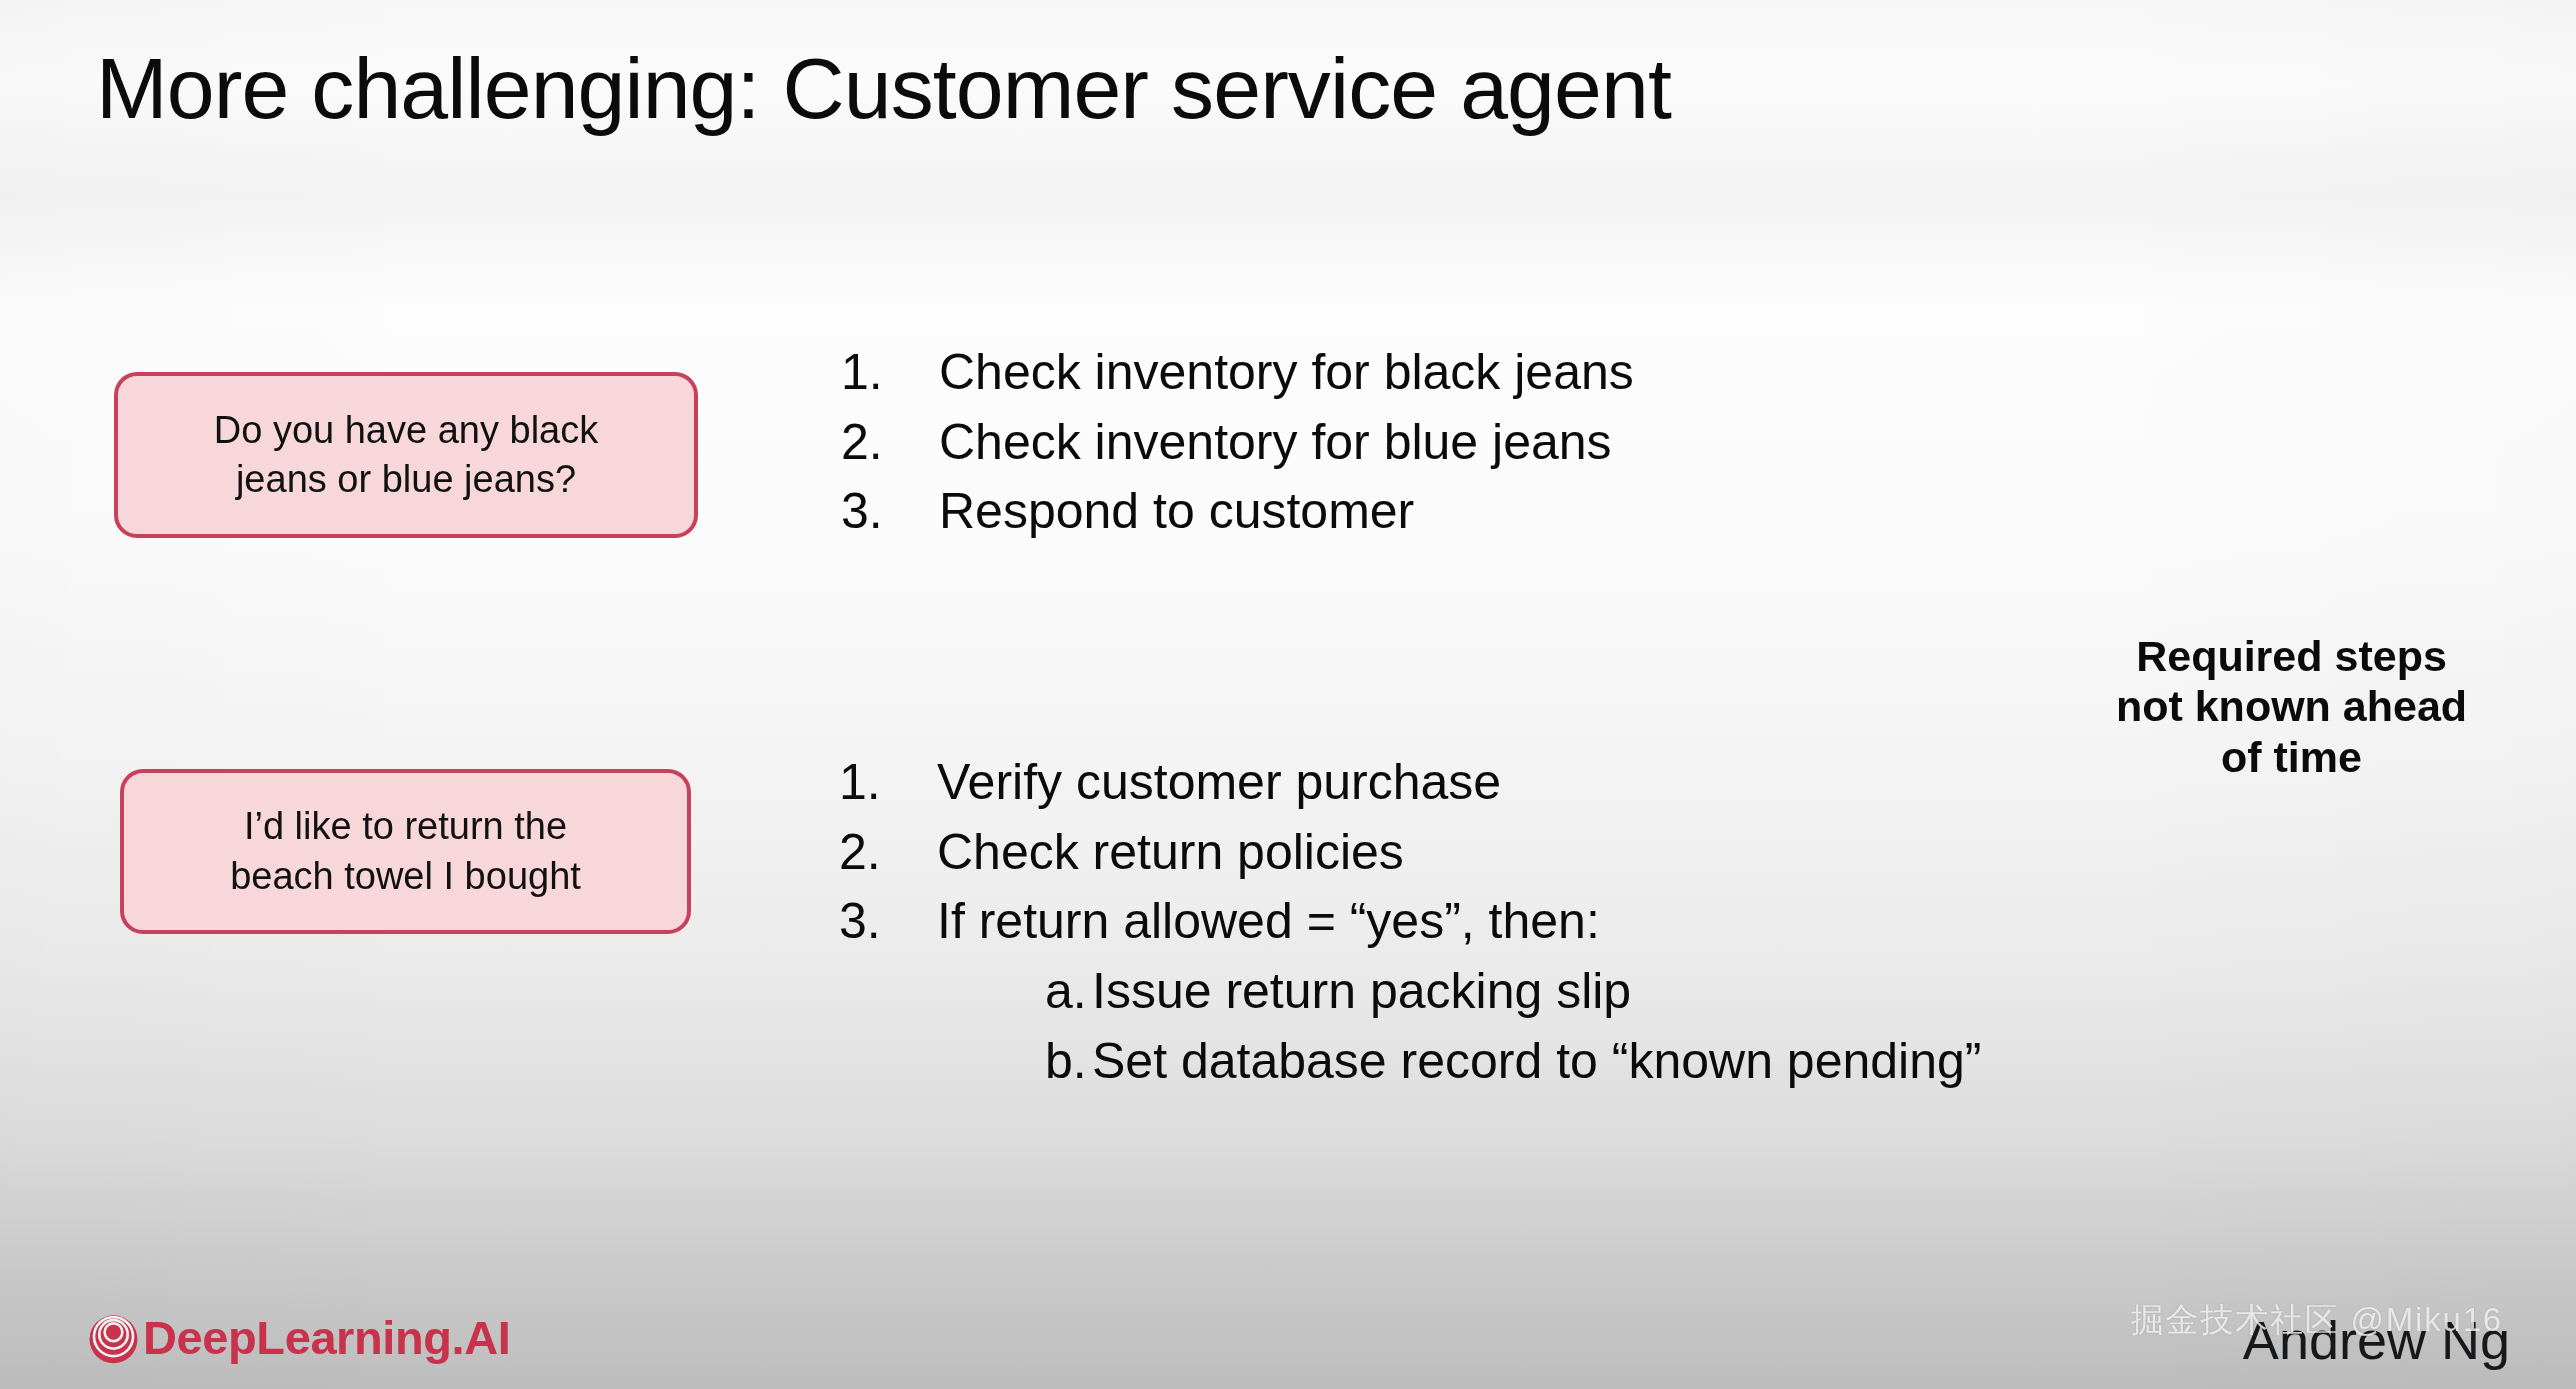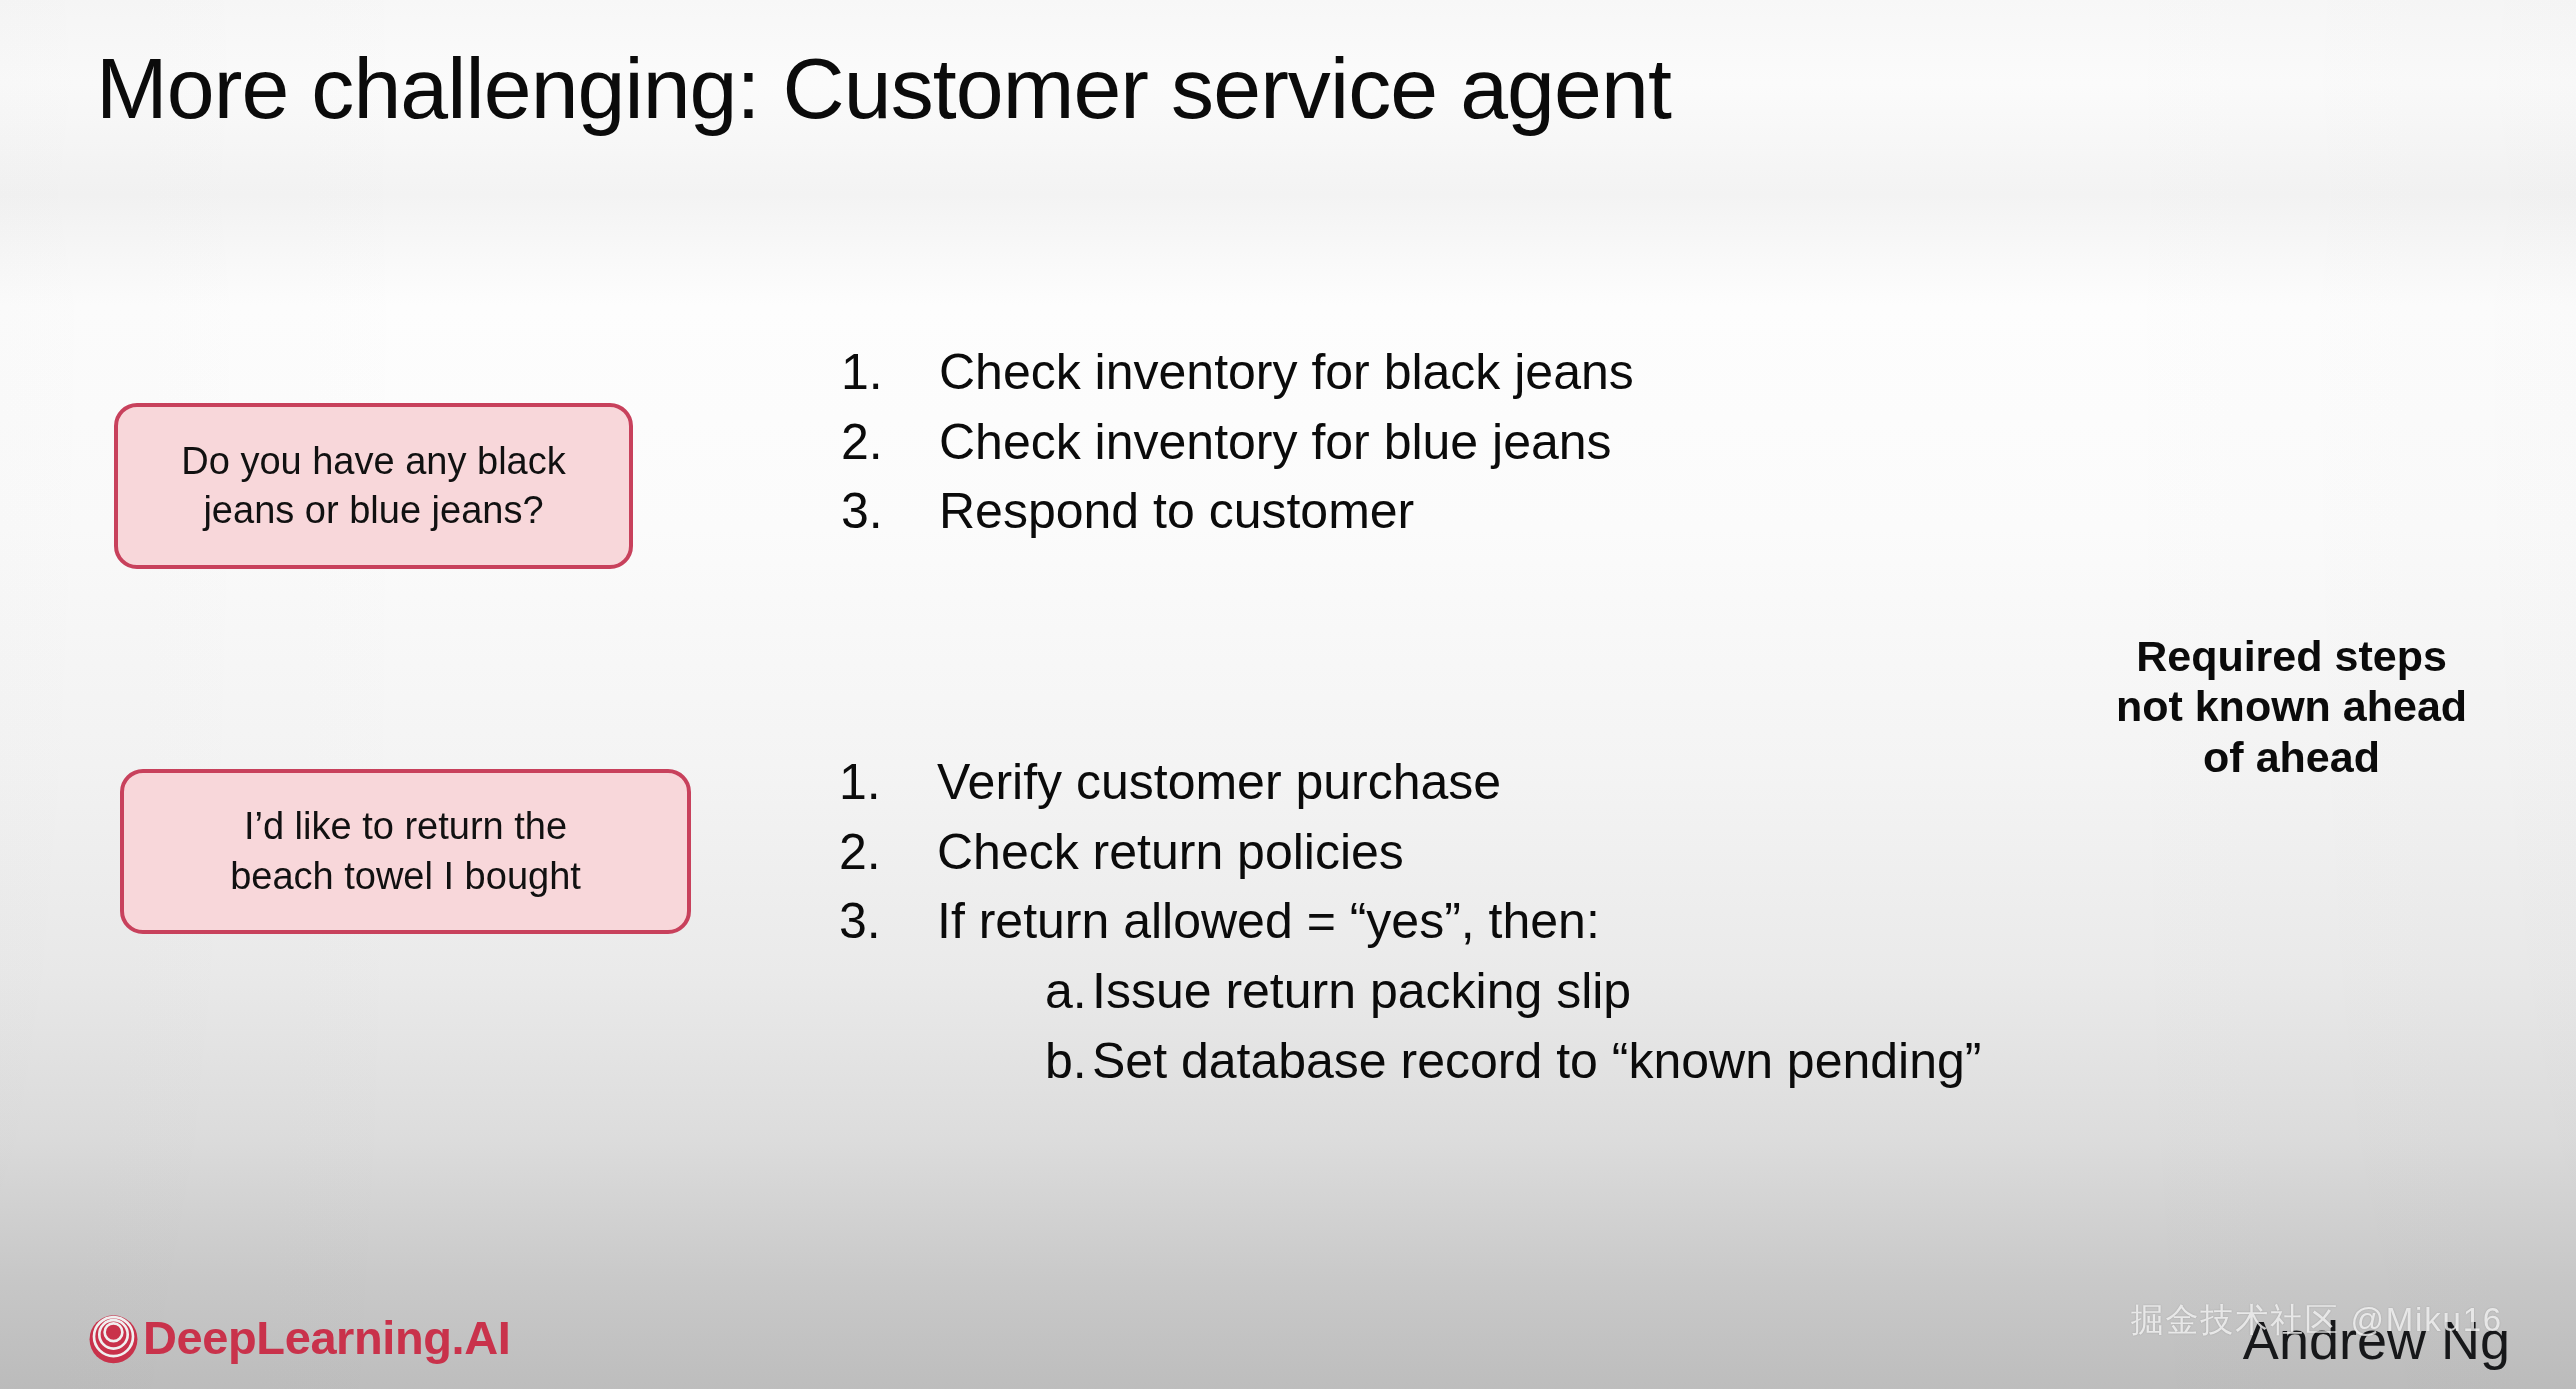--- a/index.html
+++ b/index.html
@@ -66,23 +66,22 @@
     text-align: center;
     padding: 9px 16px;
     font-size: 38px;
     line-height: 1.30;
     font-weight: 400;
     color: #111111;
   }
   .callout-1 {
     left: 114px;
     top: 372px;
-    width: 519px;
+    width: 584px;
     height: 166px;
-    margin-top: 31px;
   }
   .callout-2 {
     left: 120px;
     top: 769px;
     width: 571px;
     height: 165px;
   }
   .callout span { display: block; }
 
   
@@ -241,21 +240,21 @@
       <div class="substep-row">
         <span class="substep-num">b.</span>
         <span class="step-txt">Set database record to “known pending”</span>
       </div>
     </div>
   </div>
 
   <div class="annotation">
     <div>Required steps</div>
     <div>not known ahead</div>
-    <div>of ahead</div>
+    <div>of time</div>
   </div>
 
   <div class="brand">
     <span class="brand-mark">
       <svg width="55" height="55" viewBox="0 0 62 62" aria-hidden="true">
         <circle cx="31" cy="33" r="27" fill="#c9324b"></circle>
         <circle cx="31" cy="30" r="22" fill="none" stroke="#f0f0f0" stroke-width="3"></circle>
         <circle cx="31" cy="27.5" r="16" fill="none" stroke="#f0f0f0" stroke-width="3"></circle>
         <circle cx="31" cy="25" r="10" fill="none" stroke="#f0f0f0" stroke-width="3"></circle>
         <circle cx="31" cy="24" r="6.5" fill="#c9324b"></circle>

